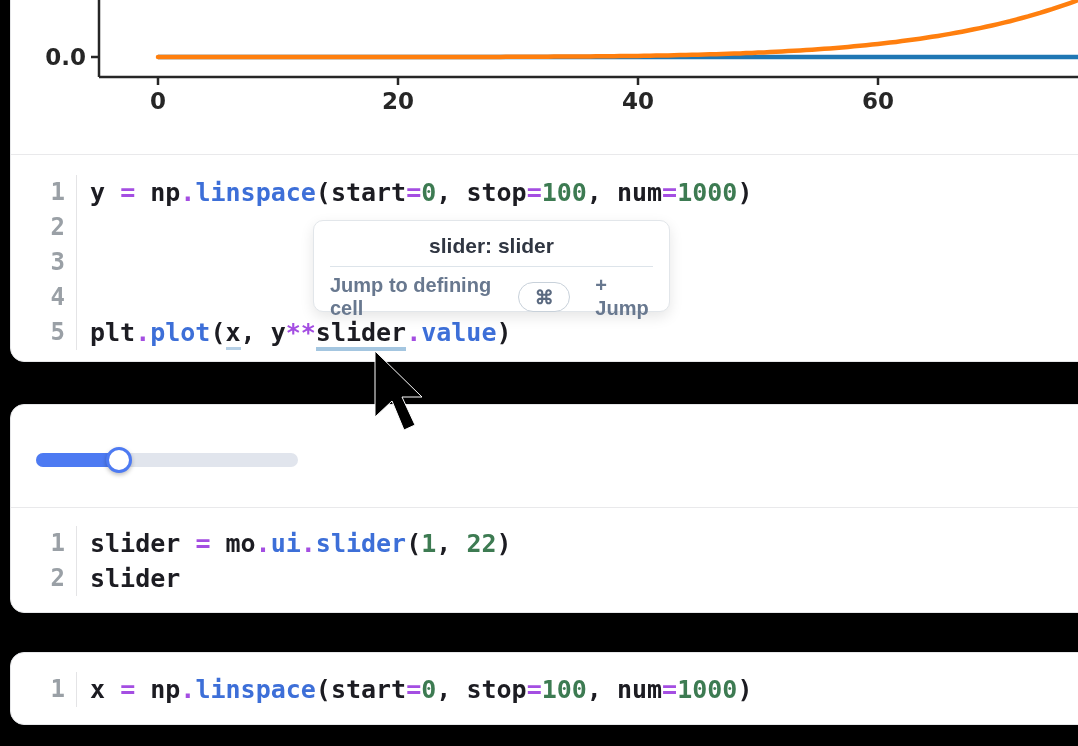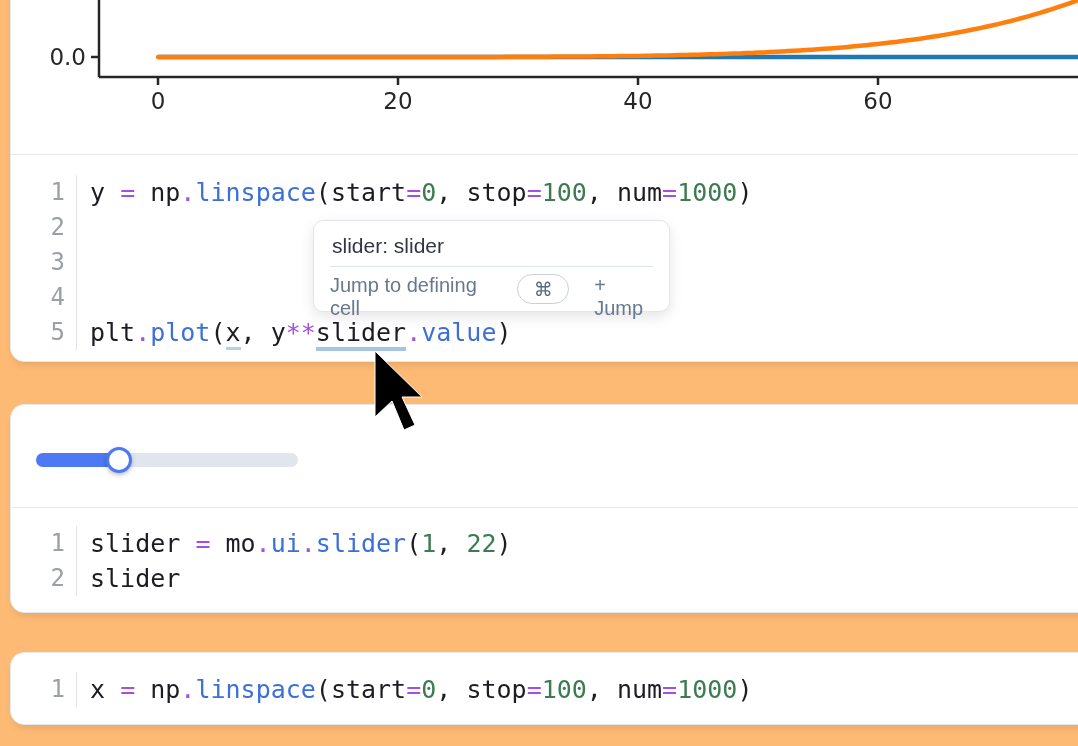--- a/index.html
+++ b/index.html
@@ -1,20 +1,21 @@
 <!DOCTYPE html>
 <html><head>
 <meta charset="utf-8">
 <style>
   * { margin:0; padding:0; box-sizing:border-box; }
   html,body { background:#ffffff; }
   .stage {
     position:relative; width:1078px; height:746px;
-    overflow:hidden; background:#fdba74;
+    overflow:hidden; background:#000000;
     font-family:"Liberation Sans", sans-serif;
+    font-weight:bold;
   }
   .cell {
     position:absolute; left:10px; width:1150px;
     background:#ffffff; border:1px solid #e6e7e9; border-radius:14px;
     box-shadow:0 6px 9px -4px rgba(0,0,0,0.12);
   }
   .output-area { position:relative; width:100%; border-bottom:1px solid #e9e9eb; }
   .code-area { position:relative; width:100%; }
   .code-line { display:flex; height:35px; line-height:35px; }
   .ln {
@@ -36,25 +37,25 @@
   
   #plot-svg { position:absolute; left:-1px; bottom:0; }
 
   
   .tooltip {
     position:absolute; left:313px; top:220px; width:357px; height:92px;
     background:#ffffff; border:1px solid #e2e6ea; border-radius:10px;
     box-shadow:0 5px 14px rgba(0,0,0,0.10); z-index:30;
   }
   .tt-title {
-    padding:13px 18px 6px 18px; font-size:21px; color:#303642;
+    padding:13px 18px 6px 18px; font-size:21px; color:#303642;text-align:center;
   }
   .tt-divider { margin:2px 16px 0 16px; border-top:1px solid #dde4ea; }
   .tt-row {
-    display:flex; align-items:flex-start; gap:25px;
+    display:flex; align-items:center; gap:25px;
     padding:7px 16px 0 16px; font-size:20px; color:#68788f;
   }
   .cmd-pill {
     display:inline-flex; align-items:center; justify-content:center;
     min-width:52px; height:30px; padding:0 12px;
     border:1.5px solid #c8d1da; border-radius:15px;
     font-size:19px; color:#5b6a80; background:#fff;
   }
 
   

